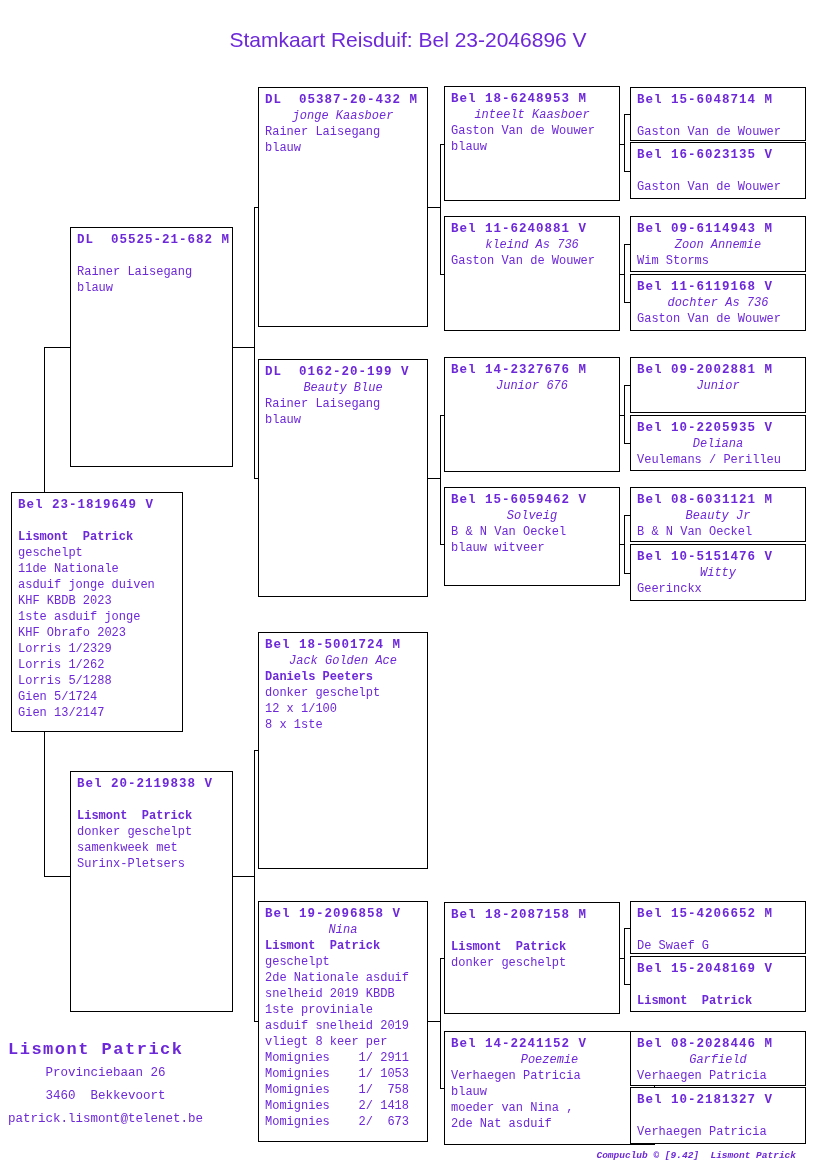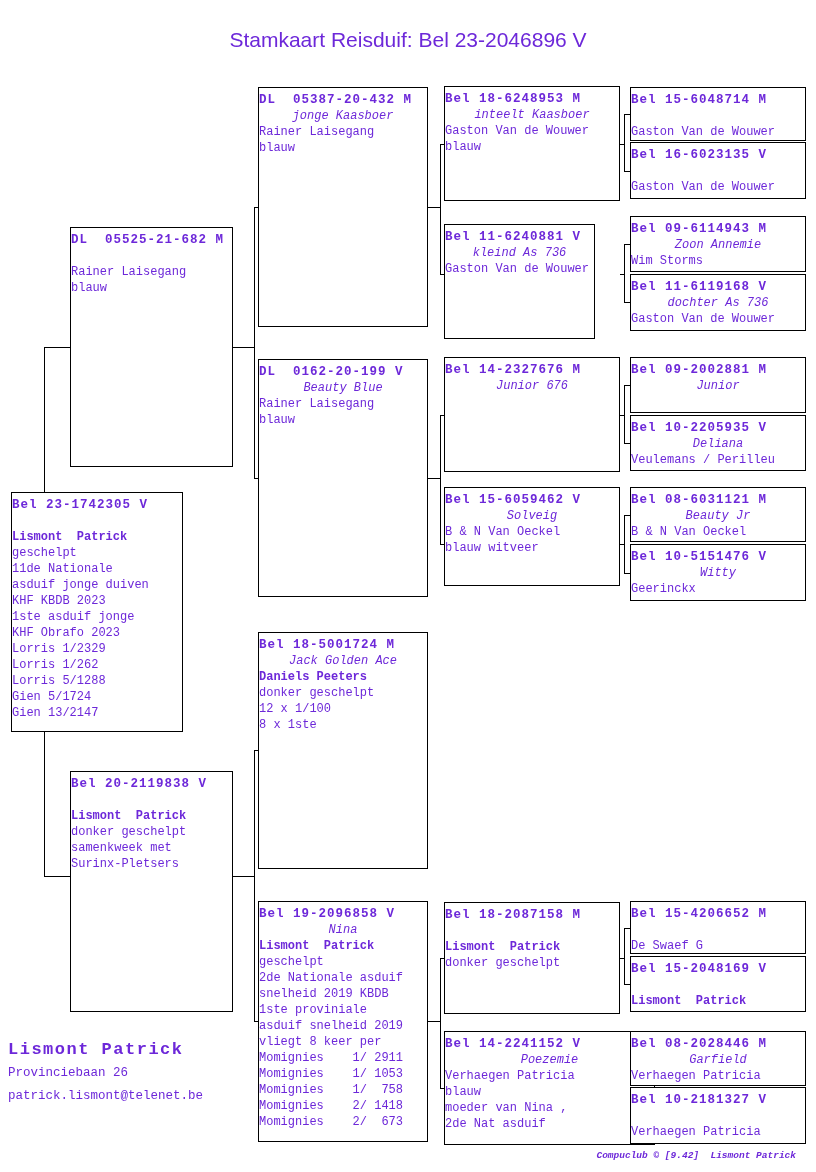--- a/index.html
+++ b/index.html
@@ -17,42 +17,42 @@
     text-align:center;
     font-family:"Liberation Sans",sans-serif;
     font-size:21px;font-weight:normal;margin:0;
   }
   .connectors{position:absolute;left:0;top:0;}
   .pbox{
     position:absolute;
     background:#ffffff;
     border:1px solid #000000;
     box-sizing:border-box;
-    padding:4px 0;
+    padding:4px 6px;
     overflow:hidden;
   }
   .line{
     font-size:12px;
     line-height:16px;
     min-height:16px;
     white-space:pre;
   }
   .line.ring{font-weight:bold;font-size:12.5px;letter-spacing:1px;}
   .line.i{font-style:italic;text-align:center;}
   .line.b{font-weight:bold;}
   
   .slot-g1 {left:11px; top:468px; width:172px;height:240px}
   .slot-g2a{left:70px; top:203px; width:163px;height:240px}
   .slot-g2b{left:70px; top:747px; width:163px;height:241px}
   .slot-g3a{left:258px;top:63px;  width:170px;height:240px}
   .slot-g3b{left:258px;top:335px; width:170px;height:238px}
   .slot-g3c{left:258px;top:608px; width:170px;height:237px}
   .slot-g3d{left:258px;top:877px; width:170px;height:241px}
   .slot-g4a{left:444px;top:62px;  width:176px;height:115px}
-  .slot-g4b{left:444px;top:200px; width:151px;height:115px}
+  .slot-g4b{left:444px;top:192px; width:176px;height:115px}
   .slot-g4c{left:444px;top:333px; width:176px;height:115px}
   .slot-g4d{left:444px;top:463px; width:176px;height:99px}
   .slot-g4e{left:444px;top:878px; width:176px;height:112px}
   .slot-g4f{left:444px;top:1007px;width:211px;height:114px}
   .slot-g5a{left:630px;top:63px;  width:176px;height:54px}
   .slot-g5b{left:630px;top:118px; width:176px;height:57px}
   .slot-g5c{left:630px;top:192px; width:176px;height:56px}
   .slot-g5d{left:630px;top:250px; width:176px;height:57px}
   .slot-g5e{left:630px;top:333px; width:176px;height:56px}
   .slot-g5f{left:630px;top:391px; width:176px;height:56px}
@@ -60,21 +60,21 @@
   .slot-g5h{left:630px;top:520px; width:176px;height:57px}
   .slot-g5i{left:630px;top:877px; width:176px;height:53px}
   .slot-g5j{left:630px;top:932px; width:176px;height:56px}
   .slot-g5k{left:630px;top:1007px;width:176px;height:55px}
   .slot-g5l{left:630px;top:1063px;width:176px;height:57px}
   .owner{position:absolute;left:8px;top:1014px;}
   .owner-name{
     font-size:17px;font-weight:bold;letter-spacing:1.5px;
     line-height:24px;white-space:pre;
   }
-  .owner-line{font-size:12.5px;line-height:23px;white-space:pre;}
+  .owner-line{font-size:12.5px;line-height:23px;white-space:pre;text-align:center;}
   .footer{
     position:absolute;right:20px;top:1126px;
     font-size:9.5px;font-weight:bold;font-style:italic;
     white-space:pre;
   }
 </style>
 </head>
 <body>
 
 <div class="page">
@@ -103,21 +103,21 @@
     <path d="M620 520 H624"></path>
     <path d="M630 491 H624 V549 H630"></path>
     <path d="M620 934 H624"></path>
     <path d="M630 904 H624 V960 H630"></path>
     <path d="M620 1064 H624"></path>
     <path d="M630 1035 H624 V1092 H630"></path>
   </svg>
 
   <div id="boxes">
       <div class="pbox slot-g1">
-        <div class="line ring">Bel 23-1742305 V</div>
+        <div class="line ring">Bel 23-1819649 V</div>
         <div class="line"></div>
         <div class="line b">Lismont  Patrick</div>
         <div class="line">geschelpt</div>
         <div class="line">11de Nationale</div>
         <div class="line">asduif jonge duiven</div>
         <div class="line">KHF KBDB 2023</div>
         <div class="line">1ste asduif jonge</div>
         <div class="line">KHF Obrafo 2023</div>
         <div class="line">Lorris 1/2329</div>
         <div class="line">Lorris 1/262</div>
@@ -267,18 +267,19 @@
       <div class="pbox slot-g5l">
         <div class="line ring">Bel 10-2181327 V</div>
         <div class="line"></div>
         <div class="line">Verhaegen Patricia</div>
       </div>
     </div>
 
   <div class="owner">
     <div class="owner-name">Lismont Patrick</div>
     <div class="owner-line">Provinciebaan 26</div>
+    <div class="owner-line">3460  Bekkevoort</div>
     <div class="owner-line">patrick.lismont@telenet.be</div>
   </div>
 
   <div class="footer">Compuclub © [9.42]  Lismont Patrick</div>
 
 </div>
 
 </body></html>

